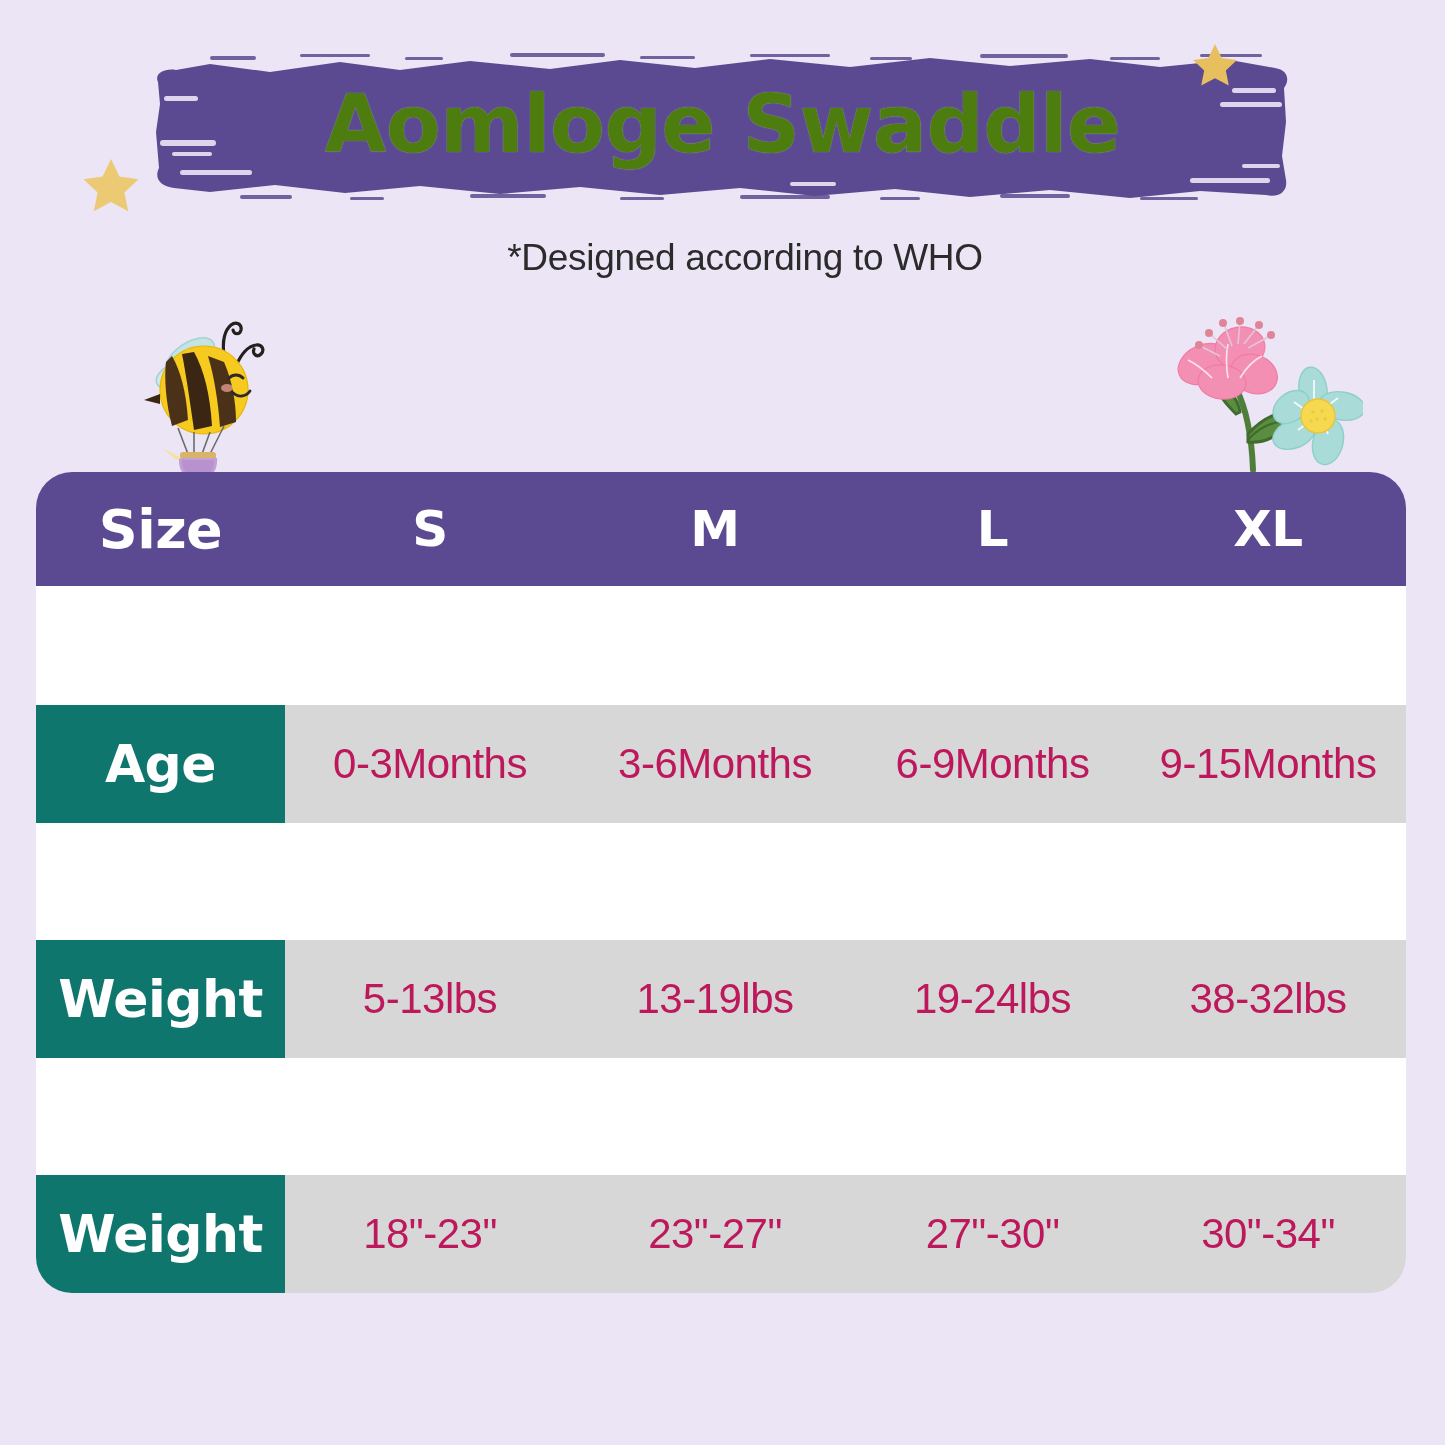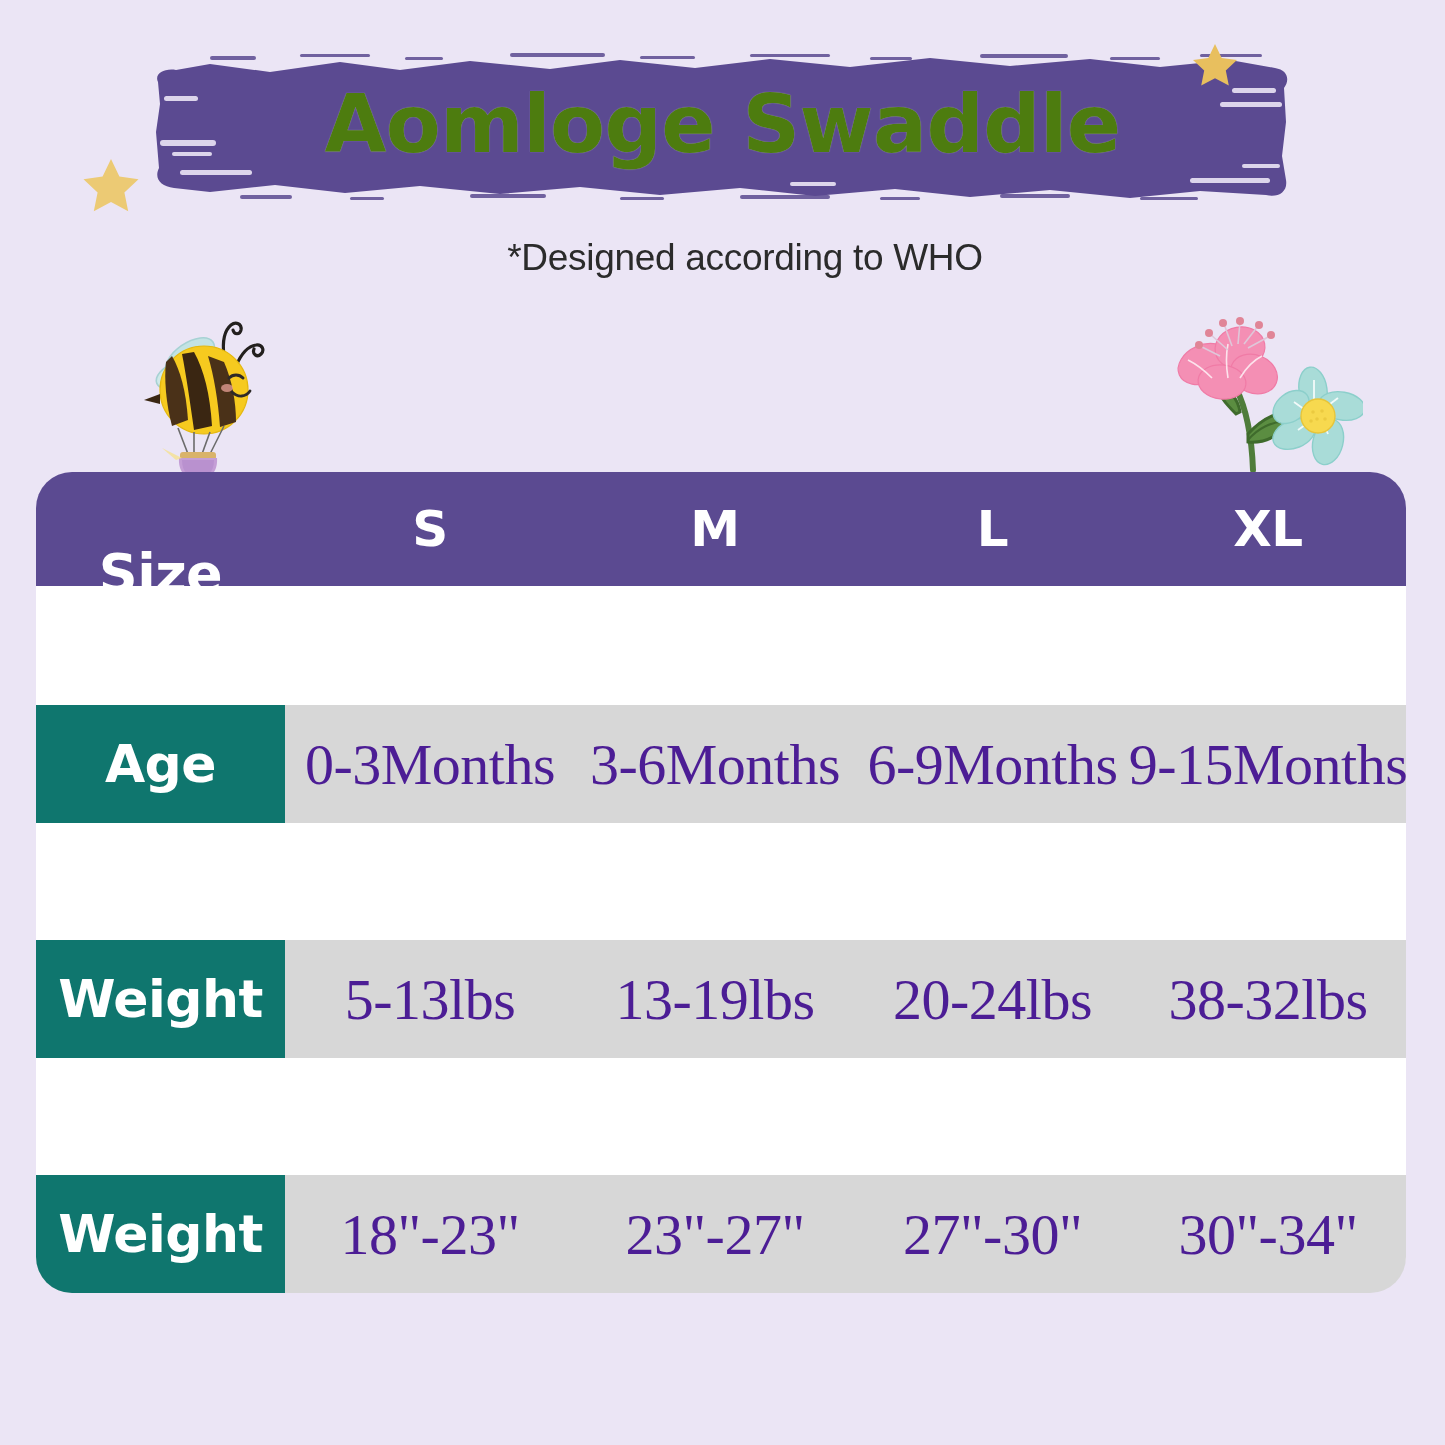--- a/index.html
+++ b/index.html
@@ -172,36 +172,36 @@
     height: 114px;
     display: flex;
     align-items: center;
     justify-content: center;
     color: #ffffff;
     font-weight: bold;
     font-family: "DejaVu Sans", sans-serif;
     font-size: 50px;
     letter-spacing: -0.5px;
   }
-  .hcell.h-label { left: 0;    width: 249px; font-size: 54px; margin-top: 44px; }
+  .hcell.h-label { left: 0;    width: 249px; font-size: 54px; }
   .hcell.h-c0    { left: 249px; width: 290px; }
   .hcell.h-c1    { left: 539px; width: 280px; }
   .hcell.h-c2    { left: 819px; width: 275px; }
   .hcell.h-c3    { left: 1094px; width: 276px; }
 
   
   .dcell {
     position: absolute;
     height: 118px;
     display: flex;
     align-items: center;
     justify-content: center;
-    color: #4c1d95;
-    font-size: 58px;
-    font-family: Liberation Serif, serif;
+    color: #be185d;
+    font-size: 42px;
+    font-family: Liberation Sans, sans-serif;
     letter-spacing: -0.5px;
     white-space: nowrap;
   }
   .dcell.c0 { left: 249px; width: 290px; }
   .dcell.c1 { left: 539px; width: 280px; }
   .dcell.c2 { left: 819px; width: 275px; }
   .dcell.c3 { left: 1094px; width: 276px; }
   .dcell.r0 { top: 233px; }
   .dcell.r1 { top: 468px; }
   .dcell.r2 { top: 703px; }
@@ -396,21 +396,21 @@
 
   <div class="label-cell l0">Age</div>
   <div class="dcell r0 c0">0-3Months</div>
   <div class="dcell r0 c1">3-6Months</div>
   <div class="dcell r0 c2">6-9Months</div>
   <div class="dcell r0 c3">9-15Months</div>
 
   <div class="label-cell l1">Weight</div>
   <div class="dcell r1 c0">5-13lbs</div>
   <div class="dcell r1 c1">13-19lbs</div>
-  <div class="dcell r1 c2">20-24lbs</div>
+  <div class="dcell r1 c2">19-24lbs</div>
   <div class="dcell r1 c3">38-32lbs</div>
 
   <div class="label-cell l2">Weight</div>
   <div class="dcell r2 c0">18"-23"</div>
   <div class="dcell r2 c1">23"-27"</div>
   <div class="dcell r2 c2">27"-30"</div>
   <div class="dcell r2 c3">30"-34"</div>
 
 </div>
 

